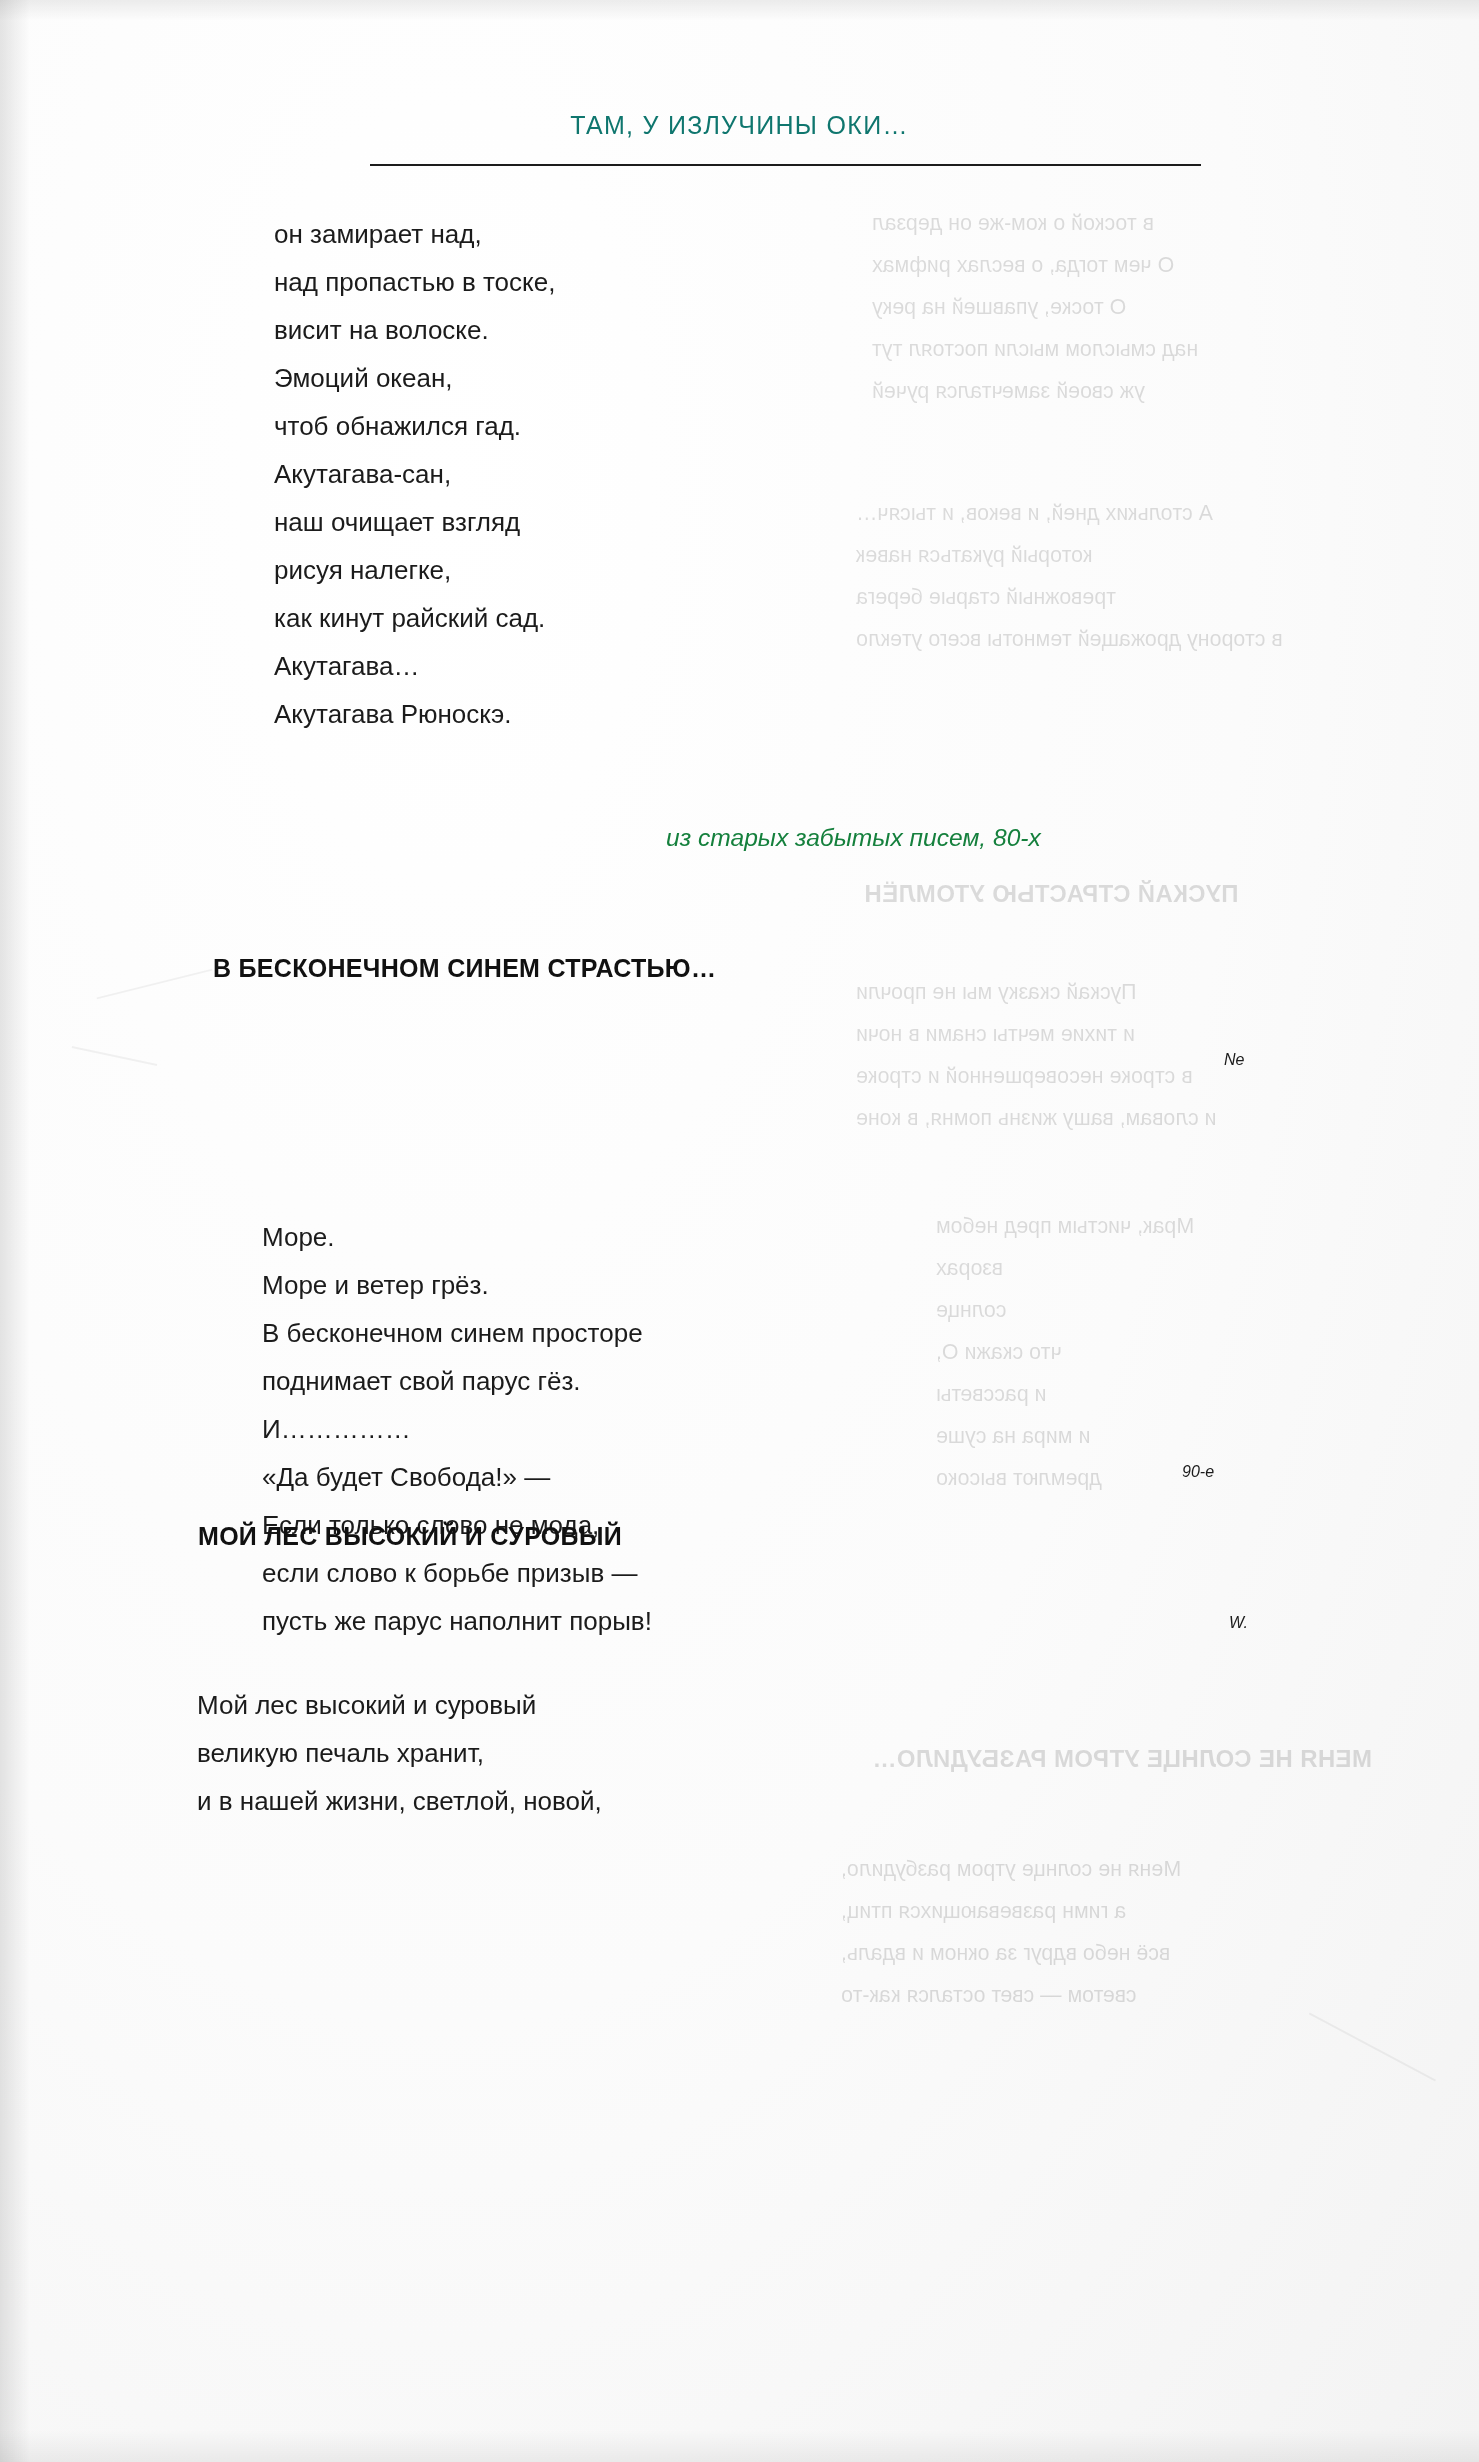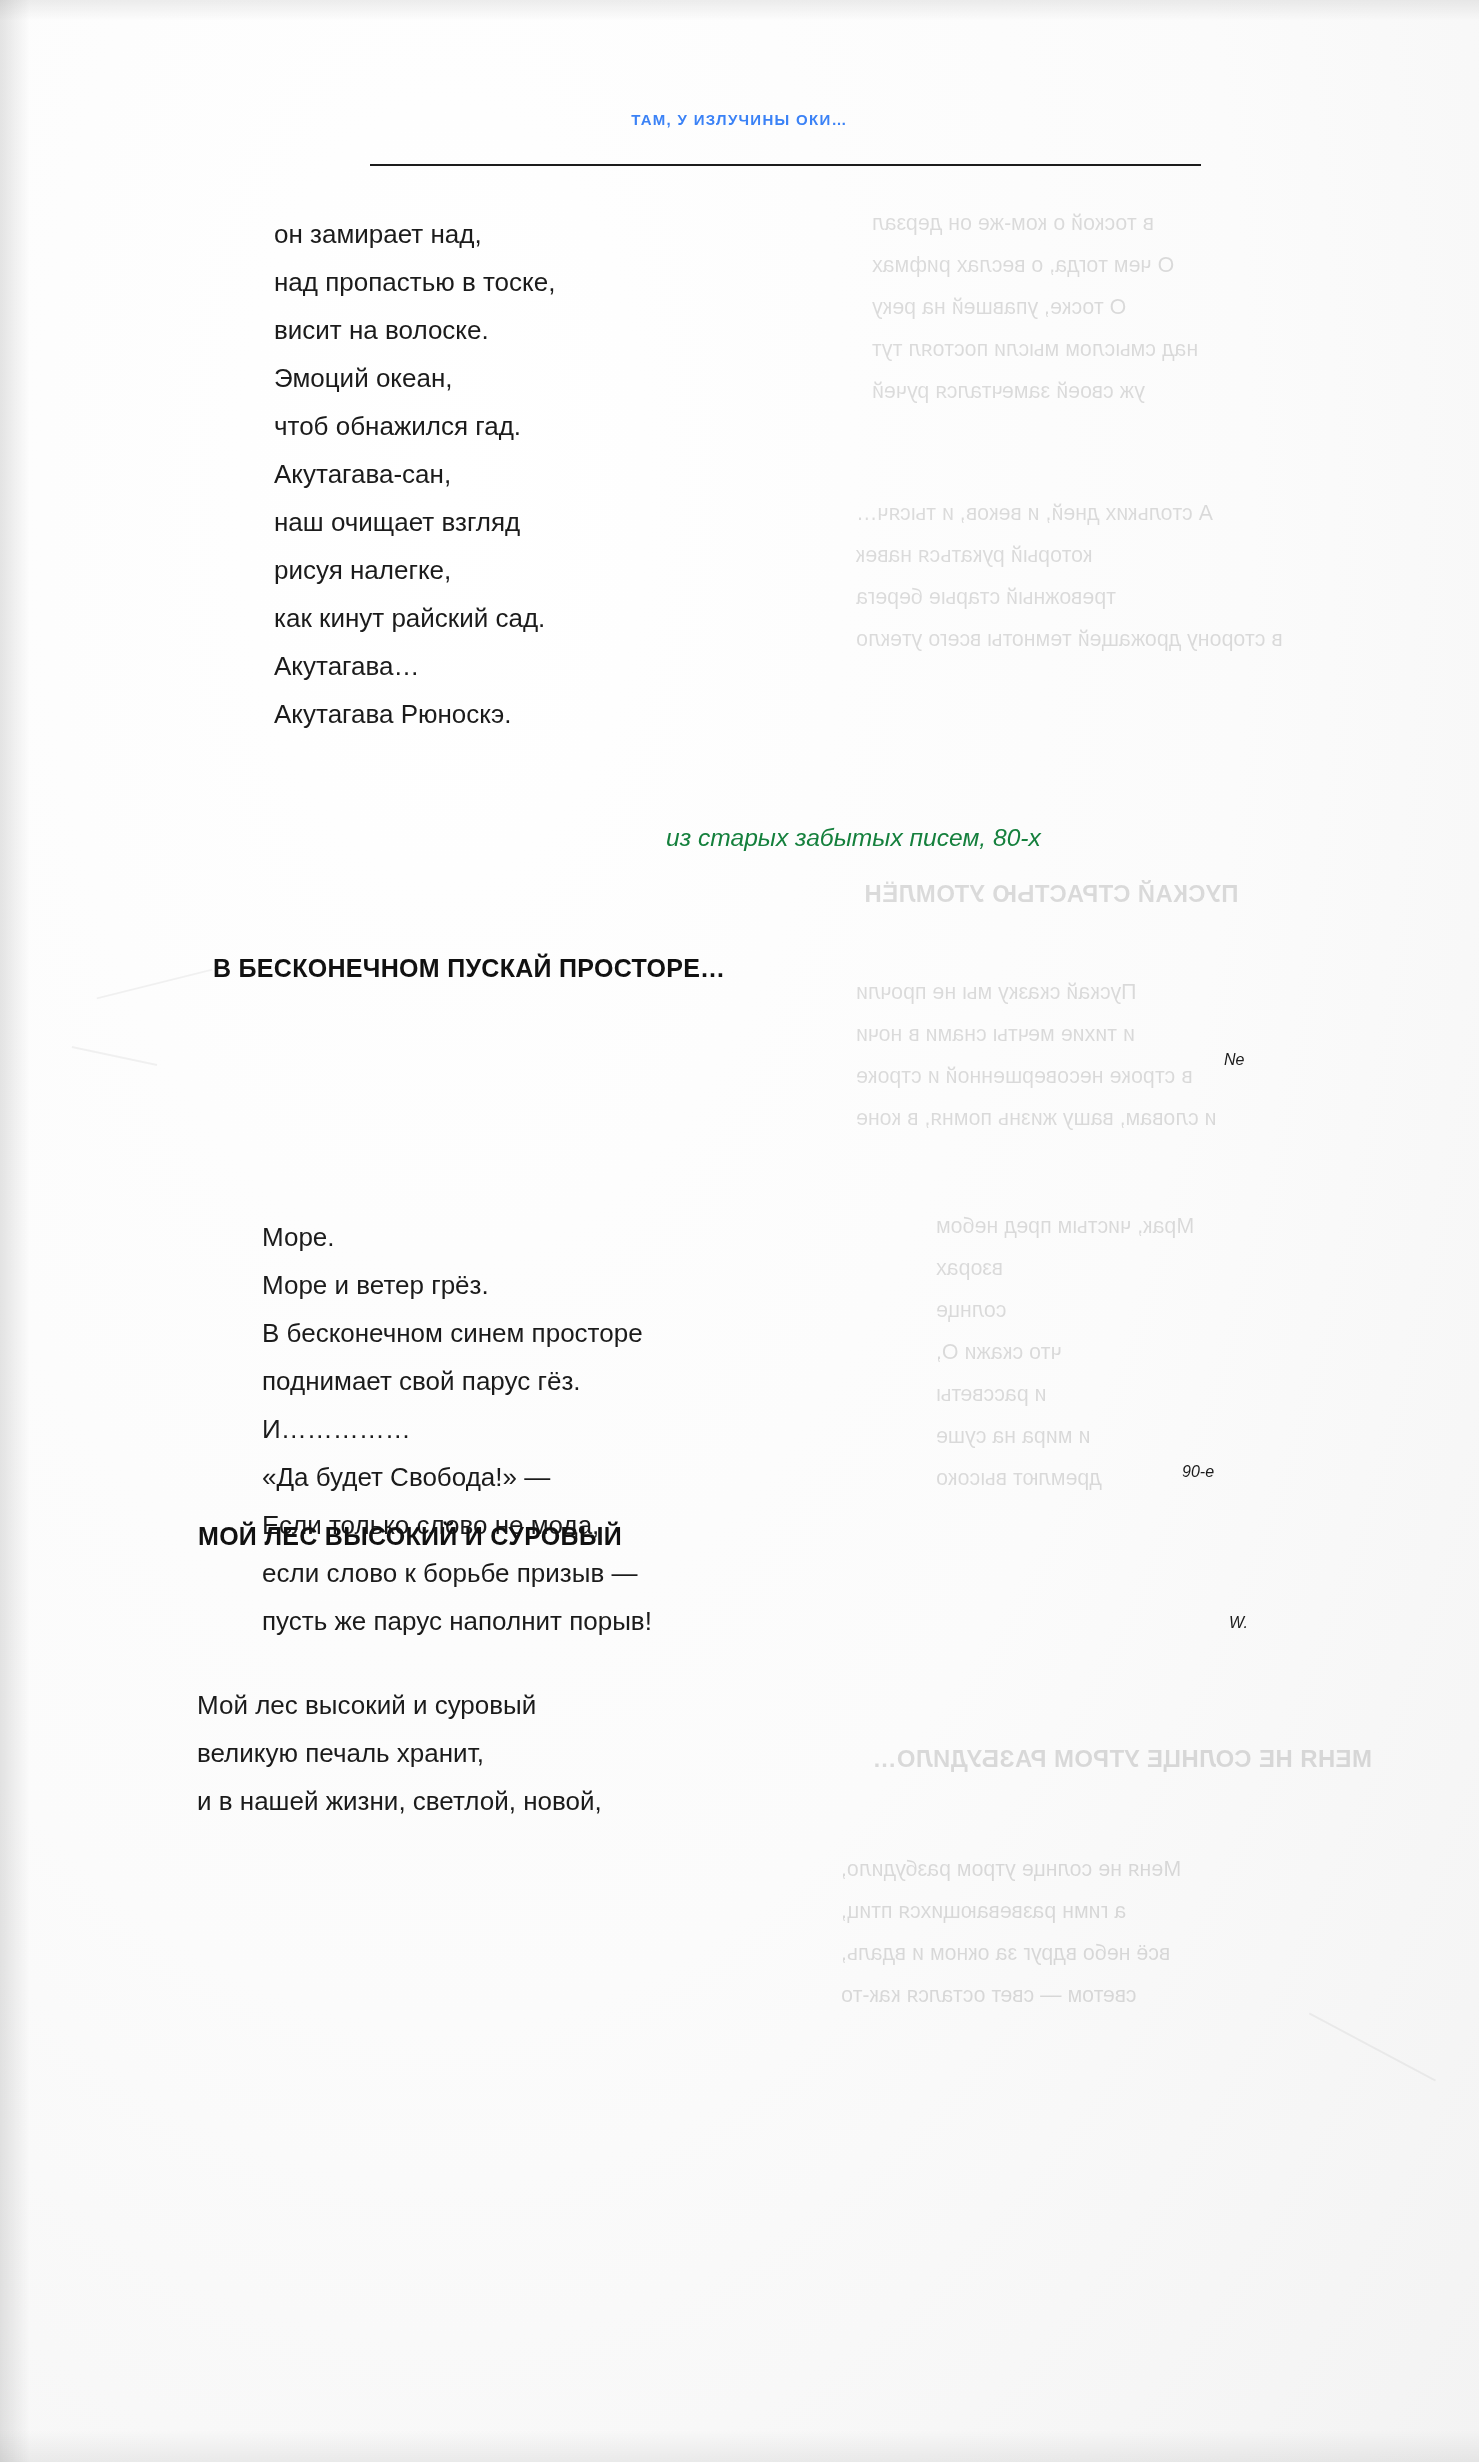--- a/index.html
+++ b/index.html
@@ -61,24 +61,24 @@
   
   .running-head {
     position: absolute;
     top: 111px;
     left: 0;
     right: 0;
     text-align: center;
   }
   .running-head .rh-text {
     display: inline-block;
-    font-size: 15px;
+    font-size: 25px;
     letter-spacing: 1.3px;
-    font-weight: 700;
-    color: #3b82f6;
+    font-weight: 400;
+    color: #0f766e;
   }
   .rh-rule {
     position: absolute;
     top: 164px;
     left: 370px;
     width: 831px;
     height: 2.4px;
     background: #1c1c1c;
   }
 
@@ -204,21 +204,21 @@
 Эмоций океан,
 чтоб обнажился гад.
   Акутагава-сан,
   наш очищает взгляд
   рисуя налегке,
   как кинут райский сад.
   Акутагава…
   Акутагава Рюноскэ.</div>
     <div class="attrib a1">из старых забытых писем, 80-х</div>
 
-    <div class="section-title st1">В БЕСКОНЕЧНОМ ПУСКАЙ ПРОСТОРЕ…</div>
+    <div class="section-title st1">В БЕСКОНЕЧНОМ СИНЕМ СТРАСТЬЮ…</div>
     <div class="sig sig-ne">Ne</div>
     <div class="poem second">Море.
 Море и ветер грёз.
 В бесконечном синем просторе
 поднимает свой парус  гёз.
 И……………
 «Да будет Свобода!» —
 Если только слово не мода,
 если слово к борьбе призыв —
 пусть же парус наполнит порыв!</div>

